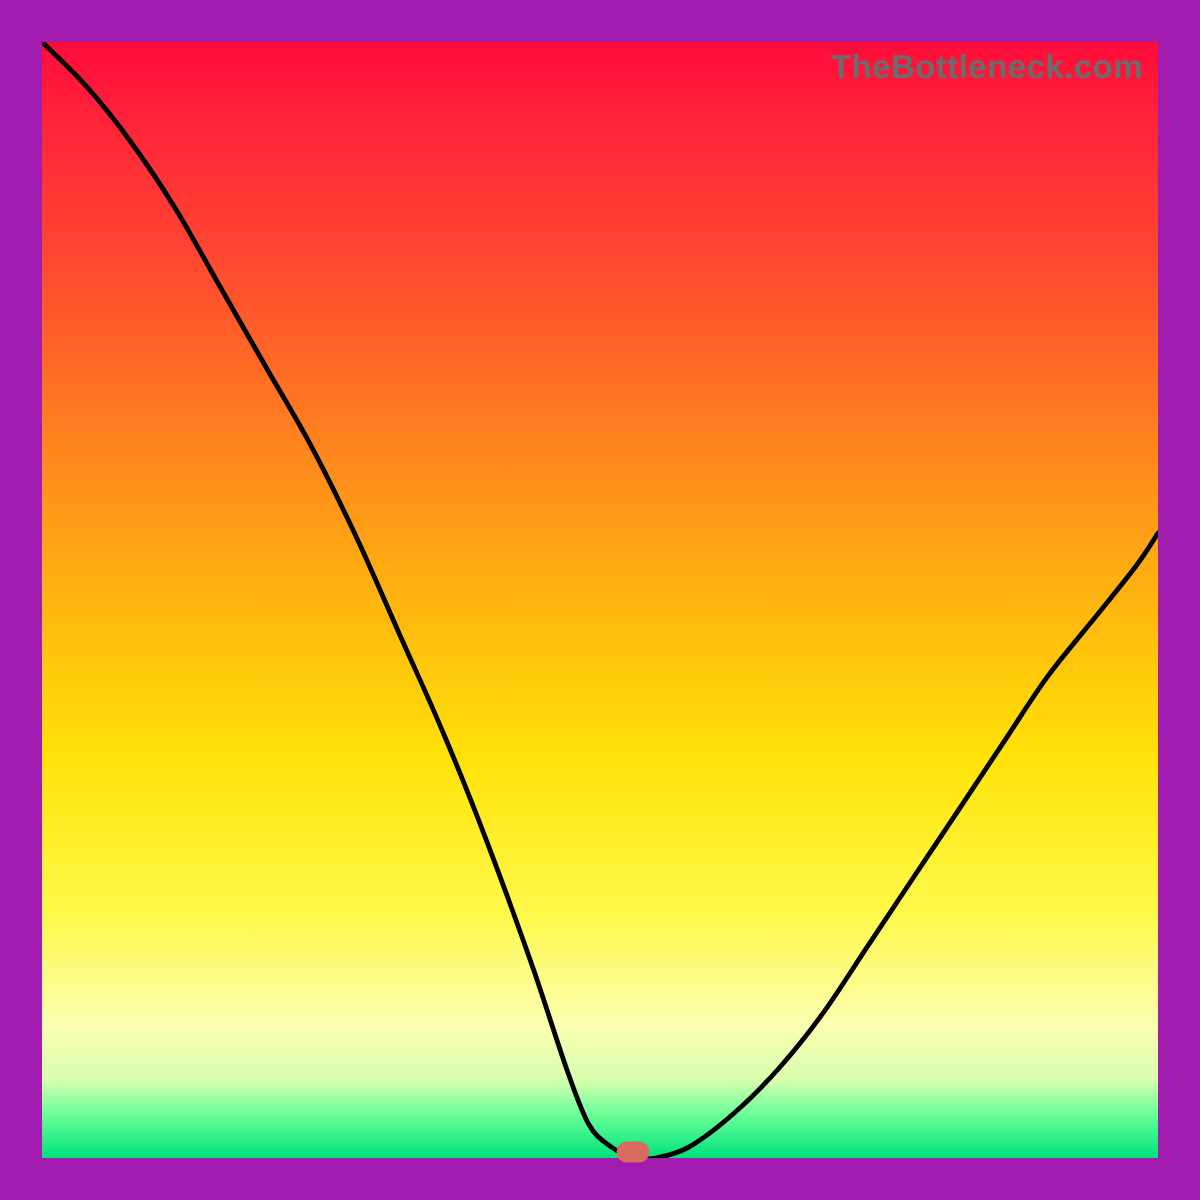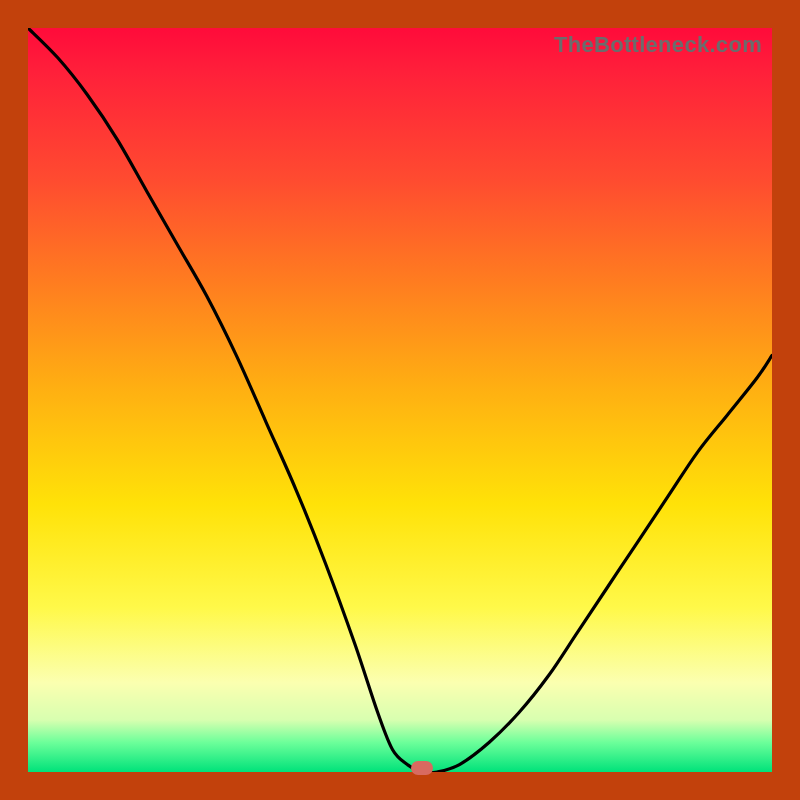--- a/index.html
+++ b/index.html
@@ -1,21 +1,21 @@
 <!DOCTYPE html>
 <html><head>
 <meta charset="utf-8">
 <style>
   * { margin: 0; padding: 0; box-sizing: border-box; }
   html, body { width: 800px; height: 800px; overflow: hidden; background: #000; }
   .frame {
     position: relative;
     width: 800px;
     height: 800px;
-    background: #c2410c;
+    background: #a21caf;
   }
   .plot-area {
     position: absolute;
     left: 28px;
     top: 28px;
     width: 744px;
     height: 744px;
     background: linear-gradient(to bottom,
       #ff0b3a 0%,
       #ff203a 6%,

